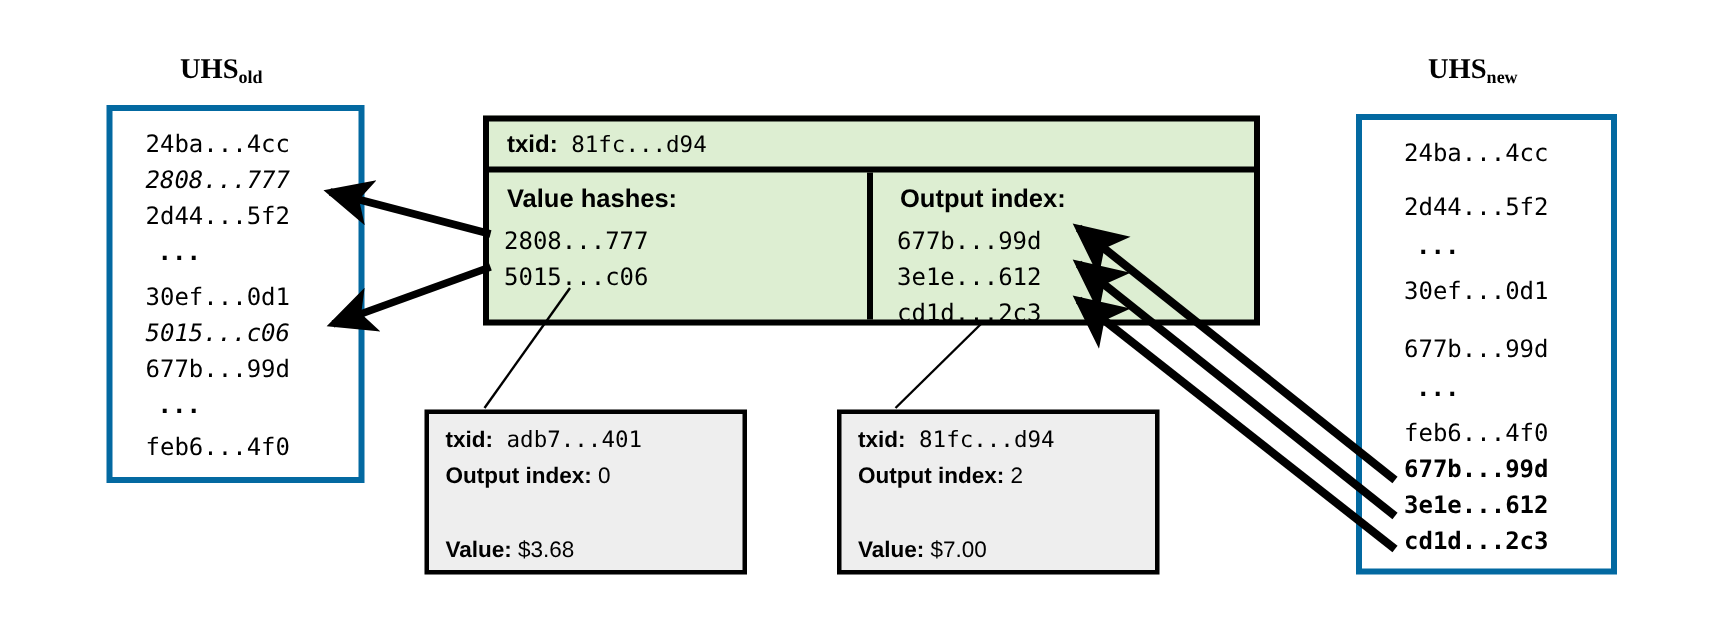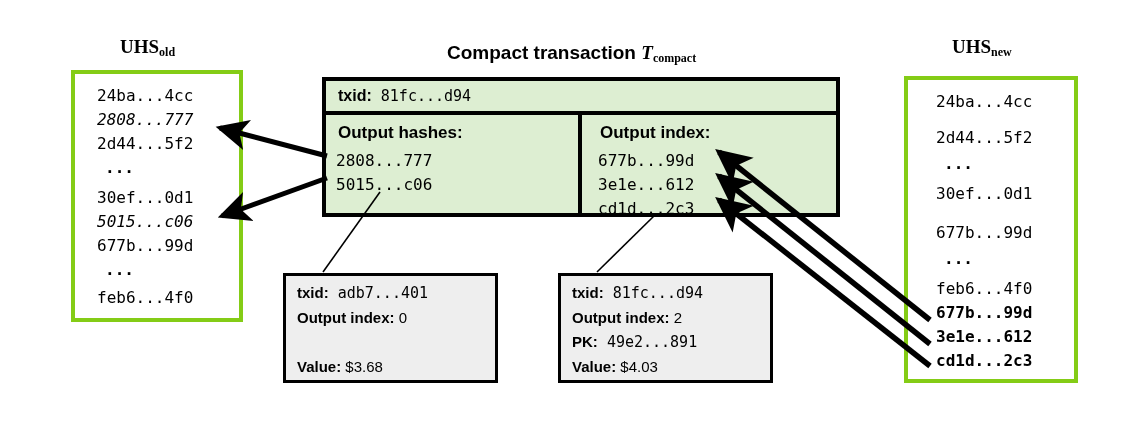--- a/index.html
+++ b/index.html
@@ -38,21 +38,21 @@
     white-space:nowrap;
   }
   .center-caption .ital{font-family:"Liberation Serif", serif;font-style:italic;font-weight:bold;}
   .center-caption .ital sub{font-size:12px;font-style:normal;font-family:"Liberation Serif", serif;
                             vertical-align:baseline;position:relative;top:3px;}
 
   
   .uhs-box{
     position:absolute;
     background:#ffffff;
-    border:4px solid #84cc16;
+    border:4px solid #0369a1;
     box-sizing:border-box;
   }
   .uhs-line{position:absolute;white-space:pre;}
 
   
   .tx-box{
     position:absolute;
     background:#ddeed2;
     border:4px solid #000;
     box-sizing:border-box;
@@ -105,52 +105,48 @@
     <div class="uhs-line mono-i" style="left:22px;top:36px;">2808...777</div>
     <div class="uhs-line mono" style="left:22px;top:60px;">2d44...5f2</div>
     <div class="uhs-line ell" style="left:30px;top:84px;">...</div>
     <div class="uhs-line mono" style="left:22px;top:114px;">30ef...0d1</div>
     <div class="uhs-line mono-i" style="left:22px;top:138px;">5015...c06</div>
     <div class="uhs-line mono" style="left:22px;top:162px;">677b...99d</div>
     <div class="uhs-line ell" style="left:30px;top:186px;">...</div>
     <div class="uhs-line mono" style="left:22px;top:214px;">feb6...4f0</div>
   </div>
 
-  <div class="center-caption" style="left:447px;top:42px;">
-    <span>Compact transaction </span><span class="ital"><span>T</span><sub>compact</sub></span>
-  </div>
 
   <div class="tx-box" style="left:322px;top:77px;width:518px;height:140px;">
     <div class="tx-hdr">
       <div class="tx-hdr-text"><span class="lbl-b">txid:</span><span class="mono" style="font-size:15px;"> </span><span class="mono" style="font-size:15px;">81fc...d94</span></div>
     </div>
 
     <div class="divider-v" style="left:252px;"></div>
 
-    <div class="col-title" style="left:12px;top:42px;">Output hashes:</div>
+    <div class="col-title" style="left:12px;top:42px;">Value hashes:</div>
     <div class="mono" style="position:absolute;left:10px;top:70px;">2808...777</div>
     <div class="mono" style="position:absolute;left:10px;top:94px;">5015...c06</div>
 
     <div class="col-title" style="left:274px;top:42px;">Output index:</div>
     <div class="mono" style="position:absolute;left:272px;top:70px;">677b...99d</div>
     <div class="mono" style="position:absolute;left:272px;top:94px;">3e1e...612</div>
     <div class="mono" style="position:absolute;left:272px;top:118px;">cd1d...2c3</div>
   </div>
 
   <div class="callout" style="left:283px;top:273px;width:215px;height:110px;">
     <div class="co-row" style="left:11px;top:8px;"><span class="co-key">txid:</span><span class="co-val-mono"> </span><span class="co-val-mono">adb7...401</span></div>
     <div class="co-row" style="left:11px;top:33px;"><span class="co-key">Output index:</span><span class="co-val-sans"> </span><span class="co-val-sans">0</span></div>
     <div class="co-row" style="left:11px;top:82px;"><span class="co-key">Value:</span><span class="co-val-sans"> </span><span class="co-val-sans">$3.68</span></div>
   </div>
 
   <div class="callout" style="left:558px;top:273px;width:215px;height:110px;">
     <div class="co-row" style="left:11px;top:8px;"><span class="co-key">txid:</span><span class="co-val-mono"> </span><span class="co-val-mono">81fc...d94</span></div>
     <div class="co-row" style="left:11px;top:33px;"><span class="co-key">Output index:</span><span class="co-val-sans"> </span><span class="co-val-sans">2</span></div>
-    <div class="co-row" style="left:11px;top:57px;"><span class="co-key">PK:</span><span class="co-val-mono"> </span><span class="co-val-mono">49e2...891</span></div>
-    <div class="co-row" style="left:11px;top:82px;"><span class="co-key">Value:</span><span class="co-val-sans"> </span><span class="co-val-sans">$4.03</span></div>
+    <div class="co-row" style="left:11px;top:82px;"><span class="co-key">Value:</span><span class="co-val-sans"> </span><span class="co-val-sans">$7.00</span></div>
   </div>
 
   <div class="caption" style="left:952px;top:36px;">
     <span>UHS</span><sub>new</sub>
   </div>
 
   <div class="uhs-box" style="left:904px;top:76px;width:174px;height:307px;">
     <div class="uhs-line mono" style="left:28px;top:12px;">24ba...4cc</div>
     <div class="uhs-line mono" style="left:28px;top:48px;">2d44...5f2</div>
     <div class="uhs-line ell" style="left:36px;top:74px;">...</div>

